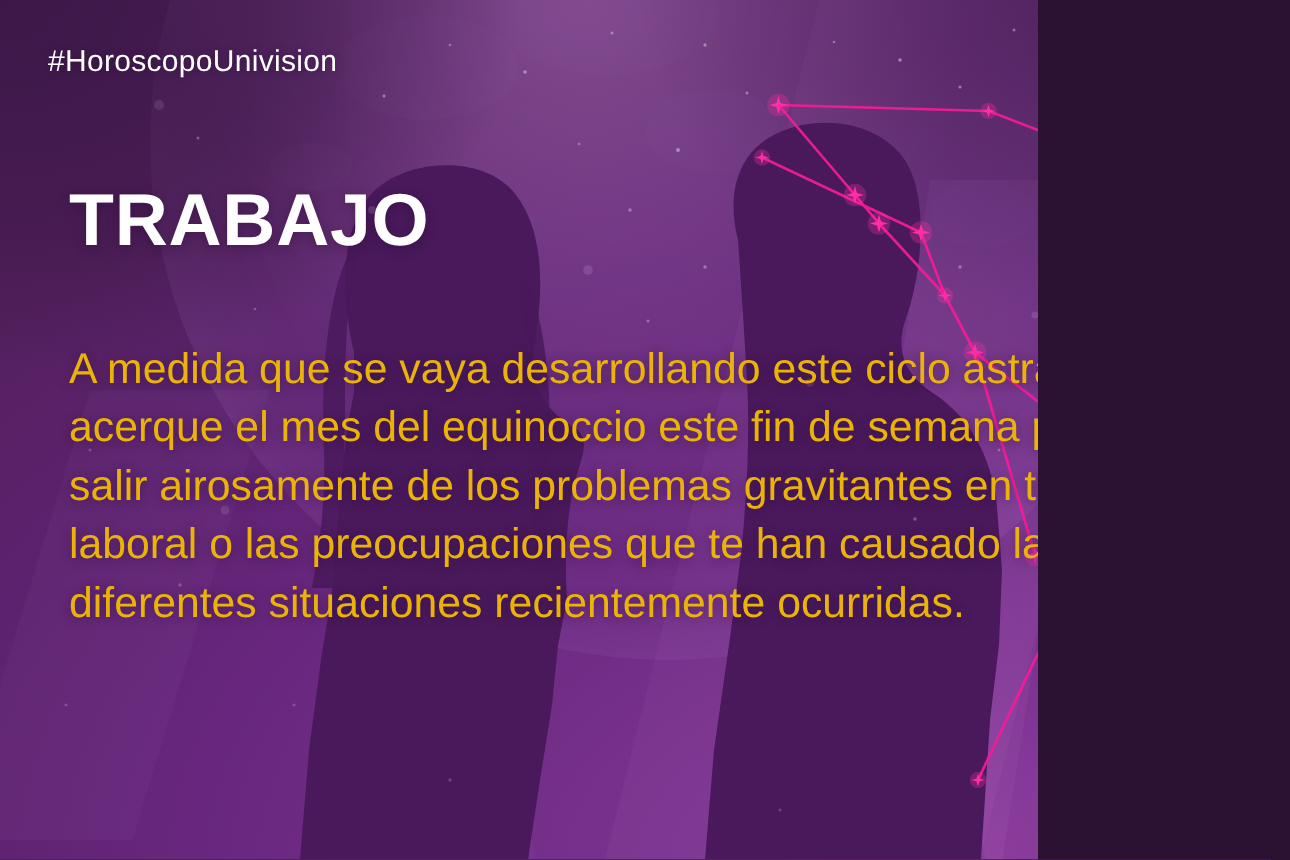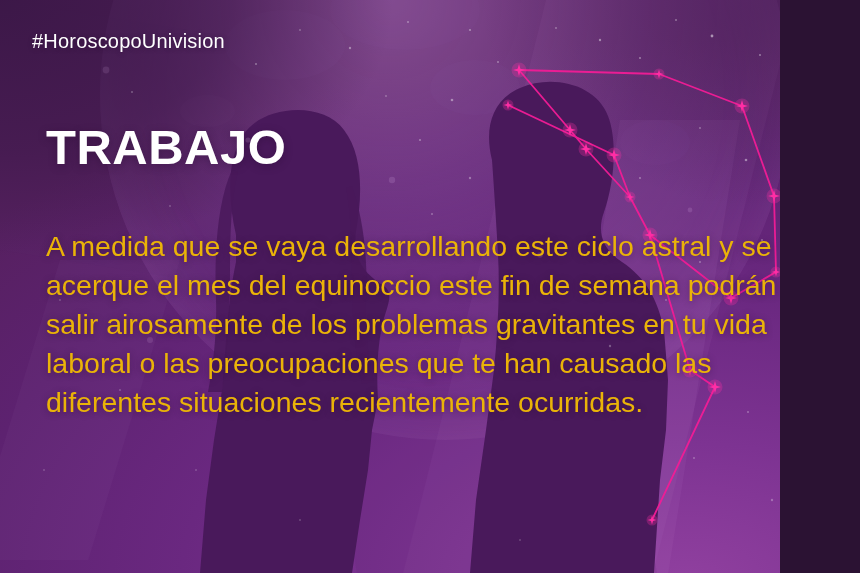--- a/index.html
+++ b/index.html
@@ -7,21 +7,21 @@
     margin: 0;
     padding: 0;
     background: #2b1233;
   }
   body {
     font-family: "Liberation Sans", sans-serif;
   }
 
   #card {
     position: relative;
-    width: 780px;
+    width: 692px;
     height: 573px;
     overflow: hidden;
     background: #6b2a80;
     user-select: none;
   }
 
   
   .bg-base {
     position: absolute;
     inset: 0;

